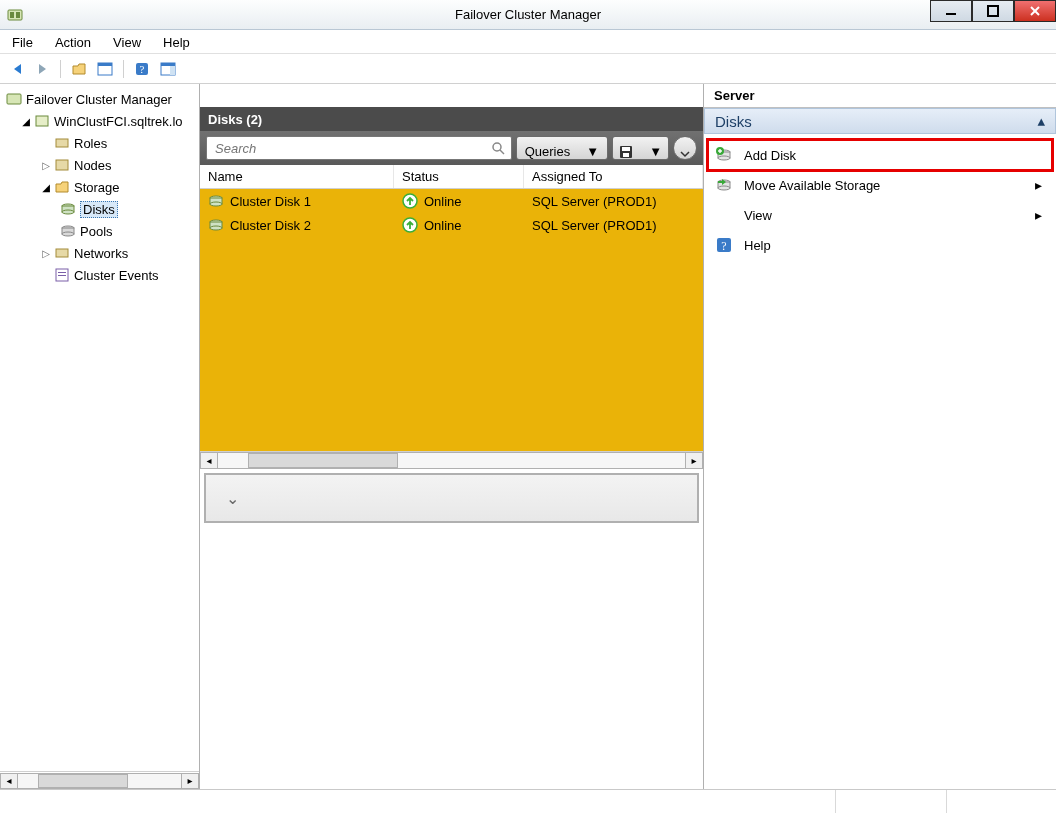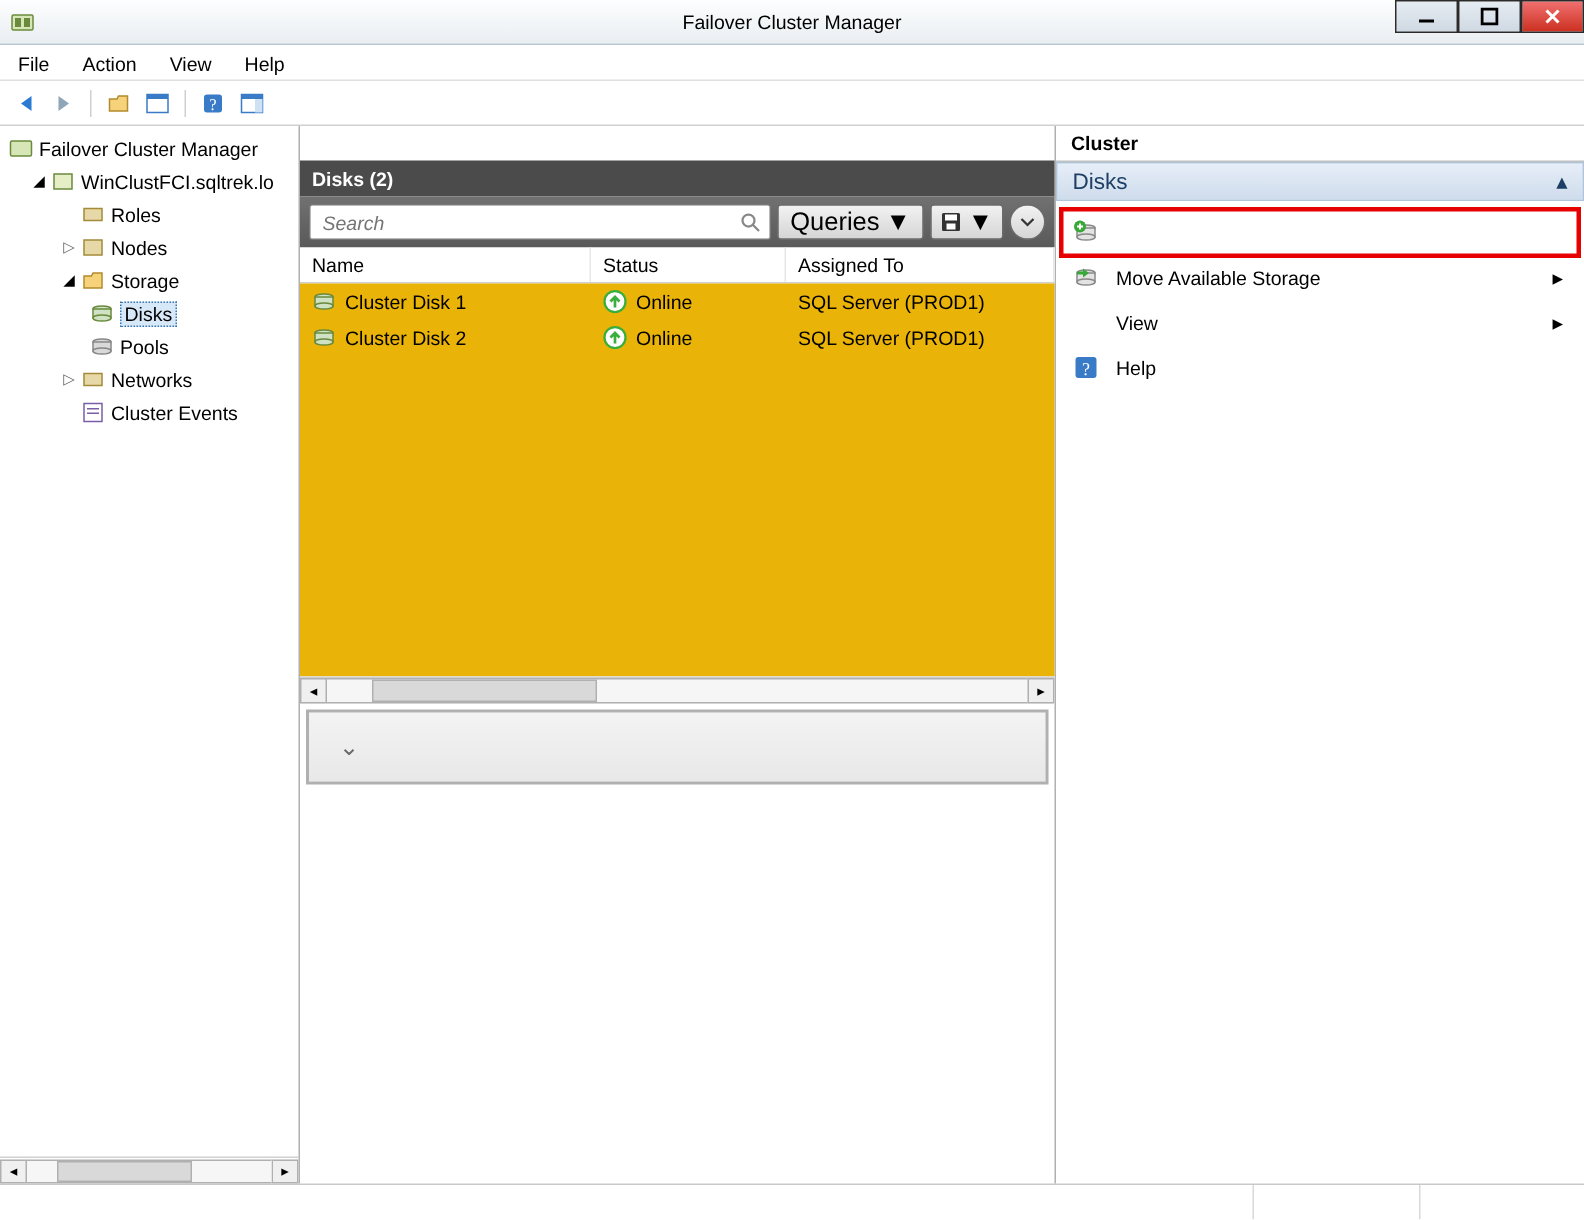--- a/index.html
+++ b/index.html
@@ -45,21 +45,21 @@
   .ind3 { padding-left:60px; }
 
   
   .center-pane { flex:1; border-right:1px solid #b0b0b0; display:flex; flex-direction:column; min-width:0; }
   .center-header { height:24px; background:#4b4b4b; color:#fff; display:flex; align-items:center; padding:0 8px; font-weight:600;margin-top:23px; }
   .search-row { padding:5px 6px; background:linear-gradient(#717171,#595959); display:flex; align-items:center; gap:4px; }
   .search-box { flex:1; height:24px; background:#fff; border:1px solid #777; border-radius:2px; display:flex; align-items:center; padding:0 6px; }
   .search-box input { border:none; outline:none; flex:1; font-style:italic; color:#be185d; font-size:13px; background:transparent; }
   .queries-btn, .save-btn, .round-btn {
     height:24px; background:linear-gradient(#f2f2f2,#d5d5d5); border:1px solid #6b6b6b; border-radius:3px;
-    display:flex; align-items:center; padding:0 8px; gap:4px; font-size:17px; cursor:default;
+    display:flex; align-items:flex-end; padding:0 8px; gap:16px; font-size:13px; cursor:default;
   }
   .round-btn { width:24px; padding:0; justify-content:center; border-radius:12px; }
   .save-btn { padding:0 6px; }
 
   .list-header { height:24px; display:flex; border-bottom:1px solid #d0d0d0; background:#fff; }
   .col { display:flex; align-items:center; padding:0 8px; border-right:1px solid #e7e7e7; }
   .col.name { width:194px; }
   .col.status { width:130px; }
   .col.assigned { flex:1; }
 
@@ -379,38 +379,39 @@
     </div>
 
     <div class="expander-bar">
       <span style="color:#6b6b6b;font-size:16px;">⌄</span>
     </div>
 
     <div class="lower-gap"></div>
   </div>
 
   <div class="actions-pane">
-    <div class="actions-title">Cluster</div>
+    <div class="actions-title">Server</div>
     <div class="actions-section-header">
       <span>Disks</span>
       <span>▴</span>
     </div>
     <div class="actions-list">
 
       <div class="action-item highlight">
         <span class="ai-icon">
             <svg width="18" height="18">
               <ellipse cx="9" cy="6" rx="6" ry="2" fill="#e3e3e3" stroke="#8a8a8a"></ellipse>
               <rect x="3" y="6" width="12" height="6" fill="#e3e3e3" stroke="#8a8a8a"></rect>
               <ellipse cx="9" cy="12" rx="6" ry="2" fill="#e3e3e3" stroke="#8a8a8a"></ellipse>
               <circle cx="5" cy="5" r="4" fill="#38a838"></circle>
               <line x1="5" y1="3" x2="5" y2="7" stroke="#fff" stroke-width="1.4"></line>
               <line x1="3" y1="5" x2="7" y2="5" stroke="#fff" stroke-width="1.4"></line>
             </svg>
           </span>
+        <span class="label">Add Disk</span>
       </div>
 
       <div class="action-item">
         <span class="ai-icon">
             <svg width="18" height="18">
               <ellipse cx="9" cy="6" rx="6" ry="2" fill="#e3e3e3" stroke="#8a8a8a"></ellipse>
               <rect x="3" y="6" width="12" height="6" fill="#e3e3e3" stroke="#8a8a8a"></rect>
               <ellipse cx="9" cy="12" rx="6" ry="2" fill="#e3e3e3" stroke="#8a8a8a"></ellipse>
               <path d="M3 5 L7 5 L7 3 L11 6 L7 9 L7 7 L3 7 Z" fill="#38a838"></path>
             </svg>

